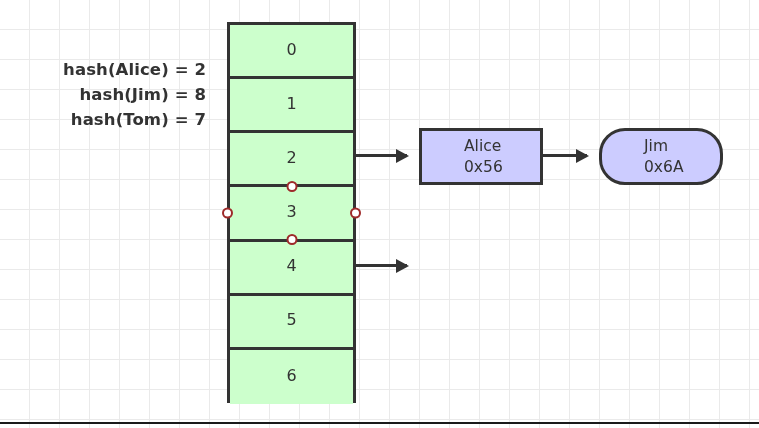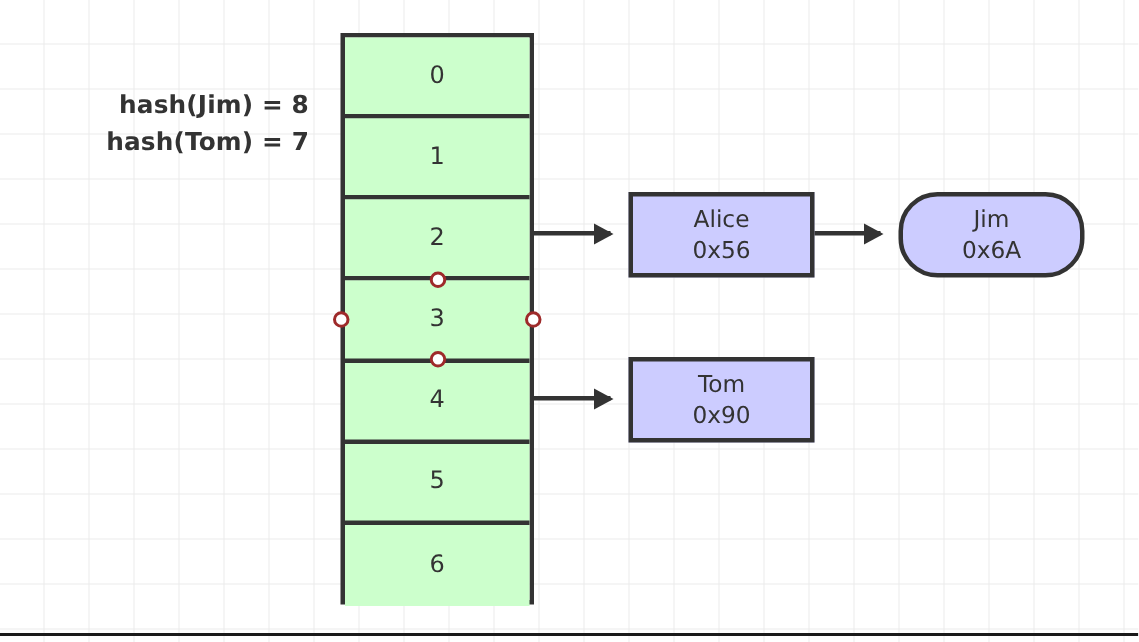--- a/index.html
+++ b/index.html
@@ -100,25 +100,25 @@
   .handle.h-right  { right: -8px; top: 50%; transform: translateY(-50%); }
 
   
   .entry-box {
     position: absolute;
     box-sizing: border-box;
     background: #ccccff;
     border: 3px solid #333333;
     display: flex;
     flex-direction: column;
-    align-items: center;
     justify-content: center;
     font-size: 15.5px;
     color: #333333;
     line-height: 21px;
+    padding-left: 42px;
   }
   #box-alice { left: 419px; top: 128px; width: 124px; height: 57px; }
   #box-jim   { left: 599px; top: 128px; width: 124px; height: 57px; border-radius: 26px; }
   #box-tom   { left: 419px; top: 238px; width: 124px; height: 57px; }
 
   
   .arrow {
     position: absolute;
     height: 3px;
     background: #333333;
@@ -139,20 +139,21 @@
   #arrow-slot2-alice { left: 356px; top: 154px; width: 51px; }
   #arrow-alice-jim   { left: 543px; top: 154px; width: 44px; }
   #arrow-slot4-tom   { left: 356px; top: 264px; width: 51px; }
 </style>
 </head>
 <body>
 
 <div id="canvas">
 
   <div id="hash-labels">
+    <div class="hash-line">hash(Alice) = 2</div>
     <div class="hash-line">hash(Jim) = 8</div>
     <div class="hash-line">hash(Tom) = 7</div>
   </div>
 
   <div id="hash-table">
     <div class="slot">
       <span class="slot-label">0</span>
     </div>
     <div class="slot">
       <span class="slot-label">1</span>
@@ -185,20 +186,16 @@
   <div class="entry-box" id="box-alice">
     <span>Alice</span>
     <span>0x56</span>
   </div>
 
   <div class="entry-box" id="box-jim">
     <span>Jim</span>
     <span>0x6A</span>
   </div>
 
-  <div class="entry-box" id="box-tom">
-    <span>Tom</span>
-    <span>0x90</span>
-  </div>
 
   <div id="page-edge"></div>
 
 </div>
 
 </body></html>

